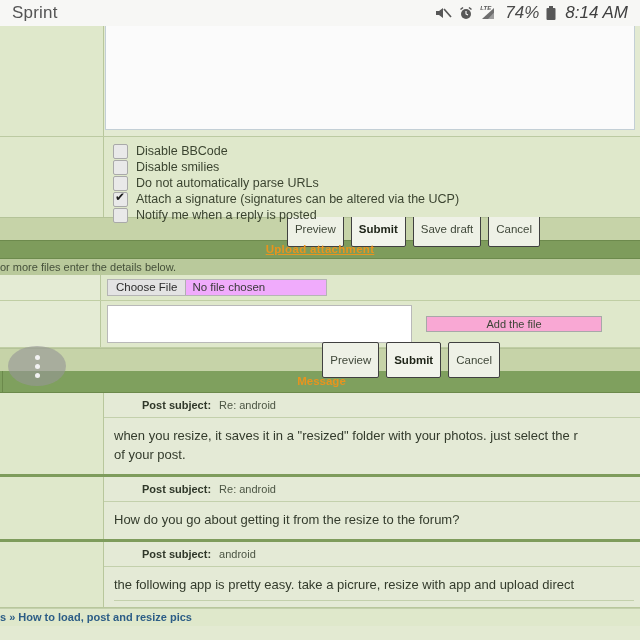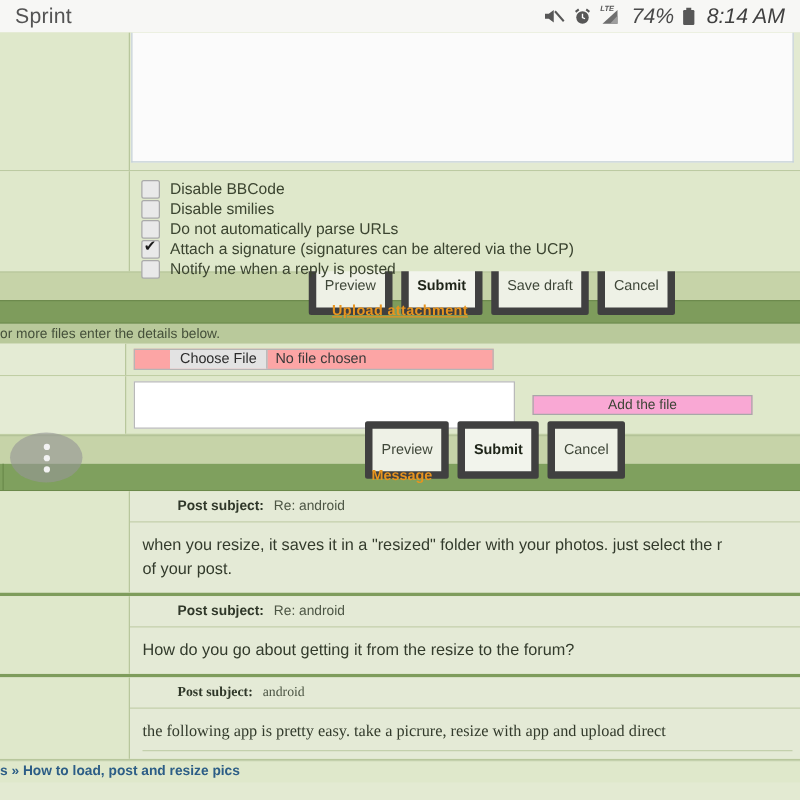--- a/index.html
+++ b/index.html
@@ -164,21 +164,21 @@
     justify-content: flex-end;
     padding-right: 100px;
     gap: 7px;
     border-top: 1px solid #b4c398;
   }
   .btnbar.bar2 {
     padding-right: 140px;
   }
   .btn {
     background: #eef1e6;
-    border: 6px solid #404040;
+    border: 1px solid #404040;
     border-radius: 2px;
     font-size: 11.5px;
     color: #40483a;
     padding: 10px 7px;
     line-height: 14px;
     font-family: "Liberation Sans", sans-serif;
     white-space: nowrap;
   }
   .btn.primary {
     font-weight: bold;
@@ -225,25 +225,24 @@
   .uprow .ucell-r {
     flex: 1;
     padding: 4px 0 4px 6px;
     display: flex;
     align-items: center;
   }
   .filebtn-wrap {
     display: inline-flex;
     align-items: stretch;
     border: 1px solid #b5b5b5;
-    background: #fca5a5;
+    background: #f0abfc;
     height: 17px;
-    width: 288px;
+    width: 220px;
     box-sizing: border-box;
-    padding-left: 28px;
   }
   .filebtn {
     background: #e3e3e3;
     border-right: 1px solid #b0b0b0;
     font-size: 11.5px;
     color: #2c2c2c;
     padding: 0 8px;
     line-height: 15px;
     white-space: nowrap;
   }
@@ -506,21 +505,21 @@
     <div class="post">
       <div class="p-left"></div>
       <div class="p-right">
         <div class="p-subject">
           <b>Post subject:</b><span class="sv">Re: android</span>
         </div>
         <div class="p-body nowrapclip">How do you go about getting it from the resize to the forum?</div>
       </div>
     </div>
 
-    <div class="post" style="border-bottom:1px solid #b8c79c;font-family:Liberation Serif, serif;">
+    <div class="post" style="border-bottom:1px solid #b8c79c;">
       <div class="p-left"></div>
       <div class="p-right">
         <div class="p-subject">
           <b>Post subject:</b><span class="sv">android</span>
         </div>
         <div class="p-body nowrapclip" style="padding-bottom:6px;">the following app is pretty easy. take a picrure, resize with app and upload direct</div>
         <div style="border-top:1px solid #c3d0ac;margin:0 6px 6px 10px;"></div>
       </div>
     </div>
 

